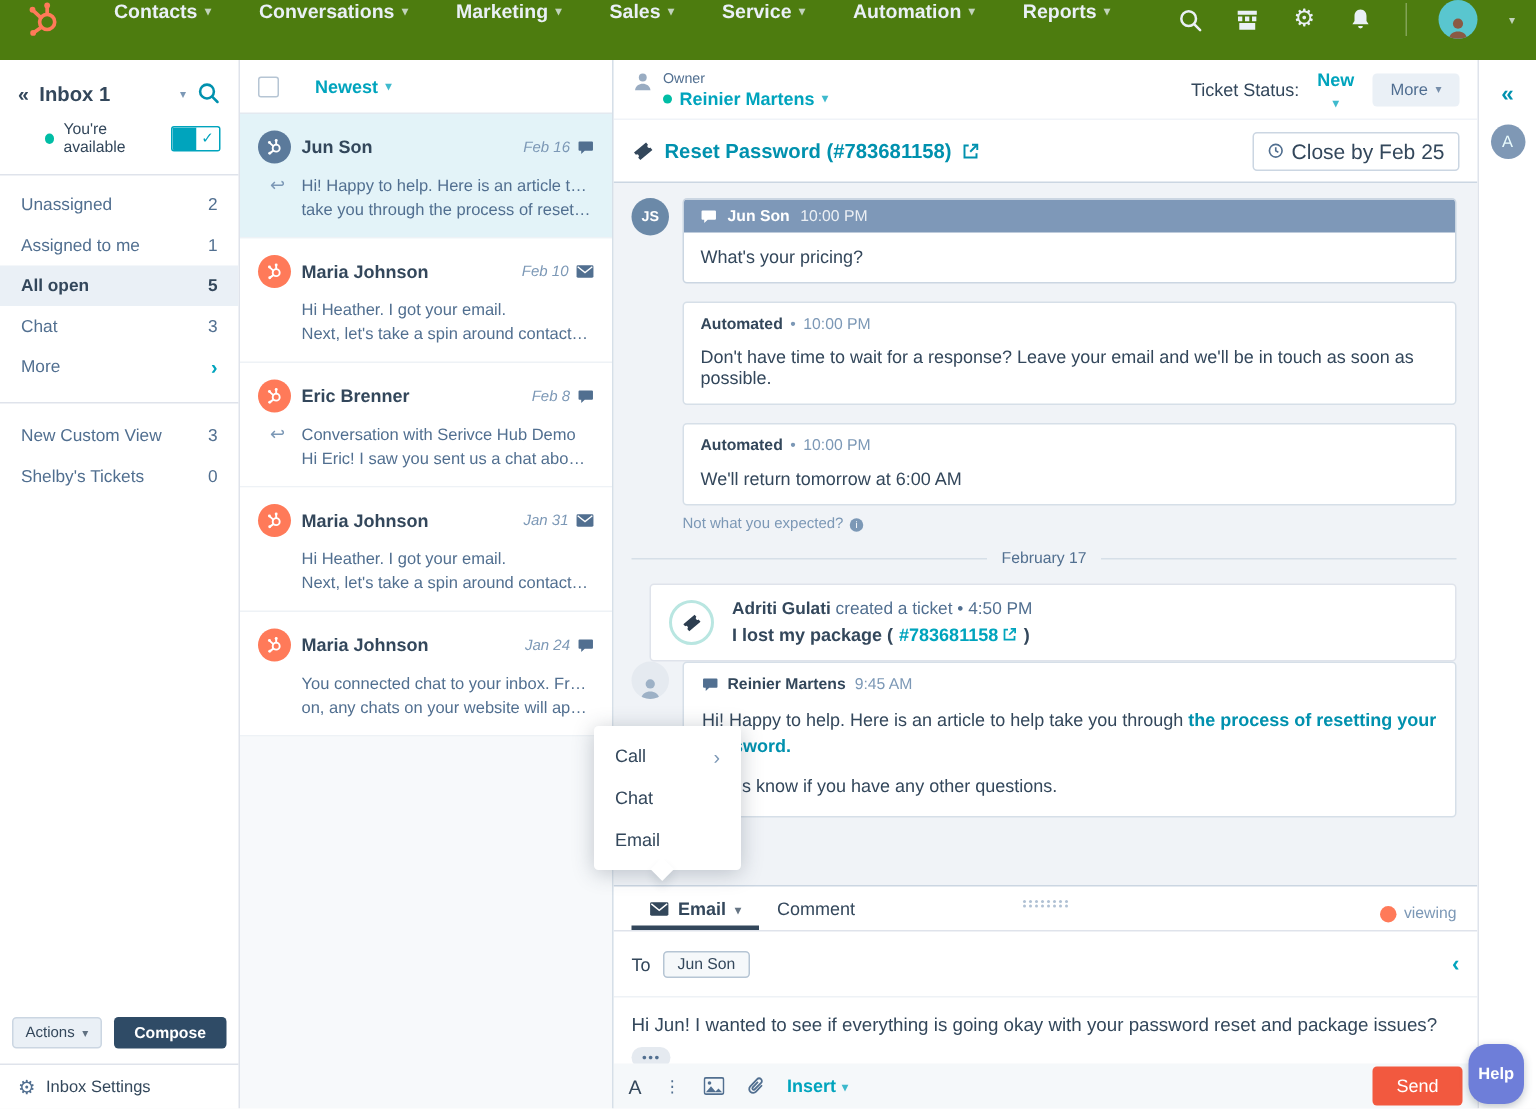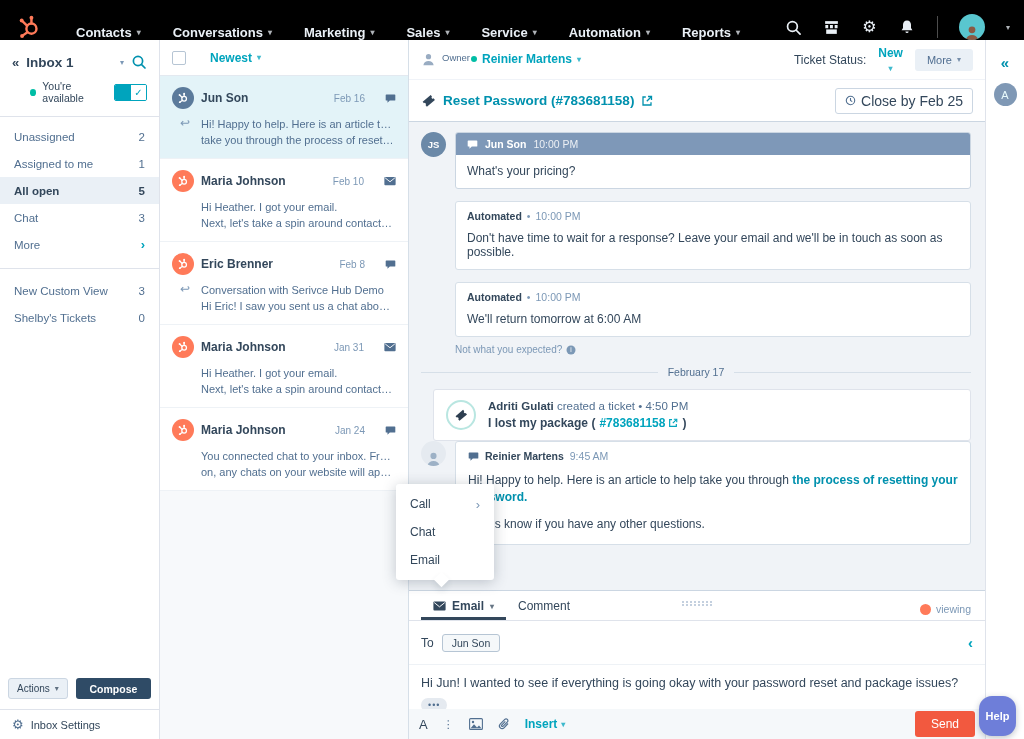--- a/index.html
+++ b/index.html
@@ -1,21 +1,21 @@
 <!DOCTYPE html>
 <html><head>
 <meta charset="utf-8">
 <style>
   * { margin:0; padding:0; box-sizing:border-box; }
   html,body { width:1024px; height:739px; background:#fff; font-family:"Liberation Sans", sans-serif; overflow:hidden; }
   .app { position:relative; width:1024px; height:739px; background:#fff; color:#33475b; }
   .caret { font-size:8px; opacity:.75; }
 
   
-  .topnav { position:absolute; top:0; left:0; right:0; height:40px; background:#000000; display:flex; align-items:flex-end; z-index:30; }
+  .topnav { position:absolute; top:0; left:0; right:0; height:40px; background:#4d7c0f; display:flex; align-items:flex-start; z-index:30; }
   .logo { margin-left:16px; display:flex; align-items:center; }
   .nav-menu { display:flex; align-items:center; margin-left:34px; gap:32px; }
   .nav-item { color:#eaf0f6; font-size:13px; font-weight:600; display:flex; align-items:center; gap:5px; cursor:pointer; white-space:nowrap; }
   .nav-right { margin-left:auto; display:flex; align-items:center; gap:21px; margin-right:14px; color:#eaf0f6; }
   .nav-ico { width:17px; height:17px; display:flex; align-items:center; justify-content:center; }
   .nav-divider { width:1px; height:22px; background:rgba(255,255,255,.3); }
   .nav-avatar { width:26px; height:26px; border-radius:50%; background:#59c6cf; overflow:hidden; display:flex; align-items:flex-end; justify-content:center; }
   .gear-glyph { font-size:16px; line-height:1; }
 
   
@@ -48,32 +48,32 @@
   .cl-header { height:36px; background:#fff; border-bottom:1px solid #e3e9f0; display:flex; align-items:center; padding:0 12px; gap:24px; }
   .cl-checkbox { width:14px; height:14px; border:1px solid #b6c5d4; border-radius:2px; background:#fff; cursor:pointer; }
   .cl-sort { color:#00a4bd; font-size:12px; font-weight:700; display:flex; align-items:center; gap:5px; cursor:pointer; }
   .cl-item { background:#fff; border-bottom:1px solid #eef2f6; padding:11px 12px 10px 12px; cursor:pointer; }
   .cl-item.selected { background:#e3f3f8; }
   .cl-row1 { display:flex; align-items:center; gap:7px; }
   .cl-avatar { width:22px; height:22px; border-radius:50%; display:flex; align-items:center; justify-content:center; flex:none; }
   .cl-avatar.slate { background:#5b7a9b; }
   .cl-avatar.orange { background:#ff7a59; }
   .cl-name { font-size:12px; font-weight:600; color:#33475b; }
-  .cl-meta { margin-left:auto; display:flex; align-items:center; gap:20px; color:#7c98b6; font-size:10px; }
+  .cl-meta { margin-left:auto; display:flex; align-items:center; gap:5px; color:#7c98b6; font-size:10px;font-style:italic; }
   .cl-type { color:#516f90; display:flex; }
   .cl-preview { margin-left:29px; margin-top:7px; position:relative; }
   .cl-line { font-size:11px; color:#516f90; line-height:16px; white-space:nowrap; overflow:hidden; text-overflow:ellipsis; }
   .reply-arrow { position:absolute; left:-21px; top:0; color:#7c98b6; font-size:12px; }
 
   
   .main { position:absolute; top:40px; left:409px; right:39px; bottom:0; background:#f0f3f7; display:flex; flex-direction:column; }
   .th-header { background:#fff; border-bottom:1px solid #cbd6e2; flex:none; }
   .th-row1 { height:40px; display:flex; align-items:center; padding:0 12px; border-bottom:1px solid #f0f3f8; }
   .owner-wrap { display:flex; align-items:flex-start; gap:6px; }
-  .owner-col { display:flex; flex-direction:row; gap:1px; }
+  .owner-col { display:flex; flex-direction:column; gap:1px; }
   .owner-label { font-size:9.5px; color:#516f90; }
   .owner-name { display:flex; align-items:center; gap:5px; color:#00a4bd; font-size:12px; font-weight:700; cursor:pointer; }
   .owner-dot { width:6px; height:6px; border-radius:50%; background:#00bda5; }
   .th-right { margin-left:auto; display:flex; align-items:center; gap:12px; }
   .status-label { font-size:12px; color:#33475b; }
   .status-value { color:#00a4bd; font-size:12px; font-weight:700; display:flex; align-items:center; gap:4px; cursor:pointer;flex-direction:column; }
   .btn-more { background:#eaf0f6; border-radius:3px; padding:5px 12px; font-size:11px; color:#506e91; display:flex; align-items:center; gap:5px; cursor:pointer; }
   .th-row2 { height:41px; display:flex; align-items:center; padding:0 12px; gap:7px; }
   .ticket-title { color:#0091ae; font-size:13.5px; font-weight:700; cursor:pointer; }
   .ext-ico { color:#0091ae; display:flex; cursor:pointer; }

